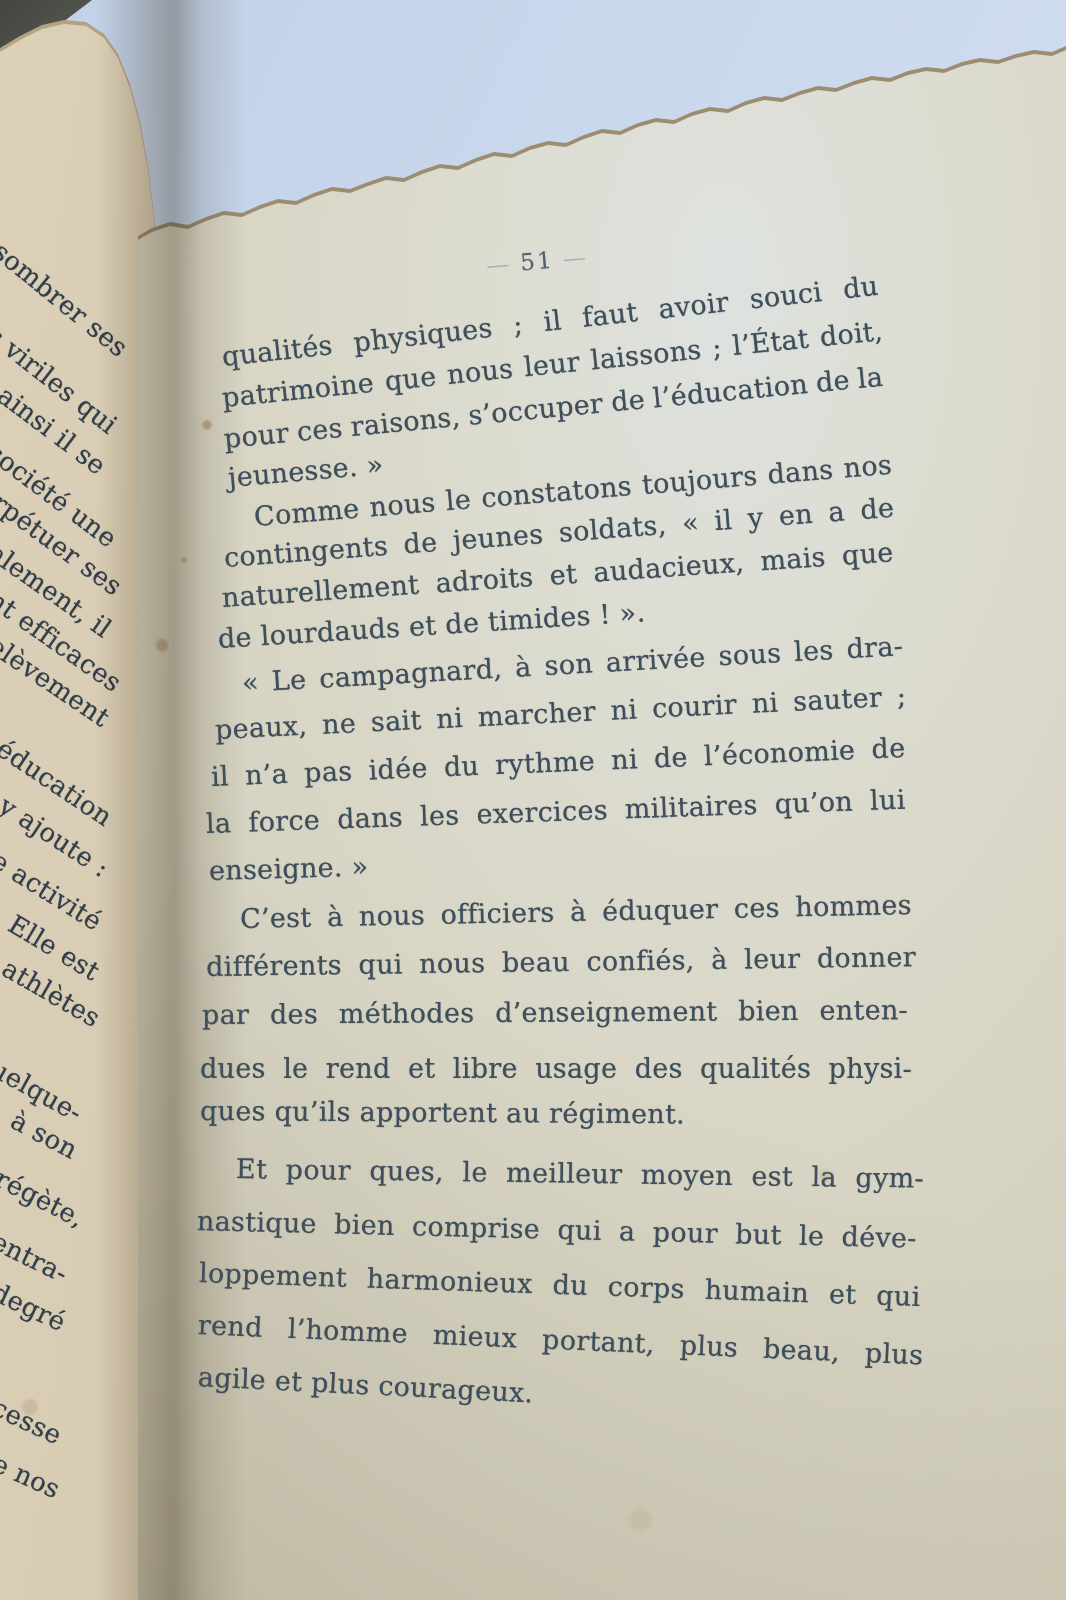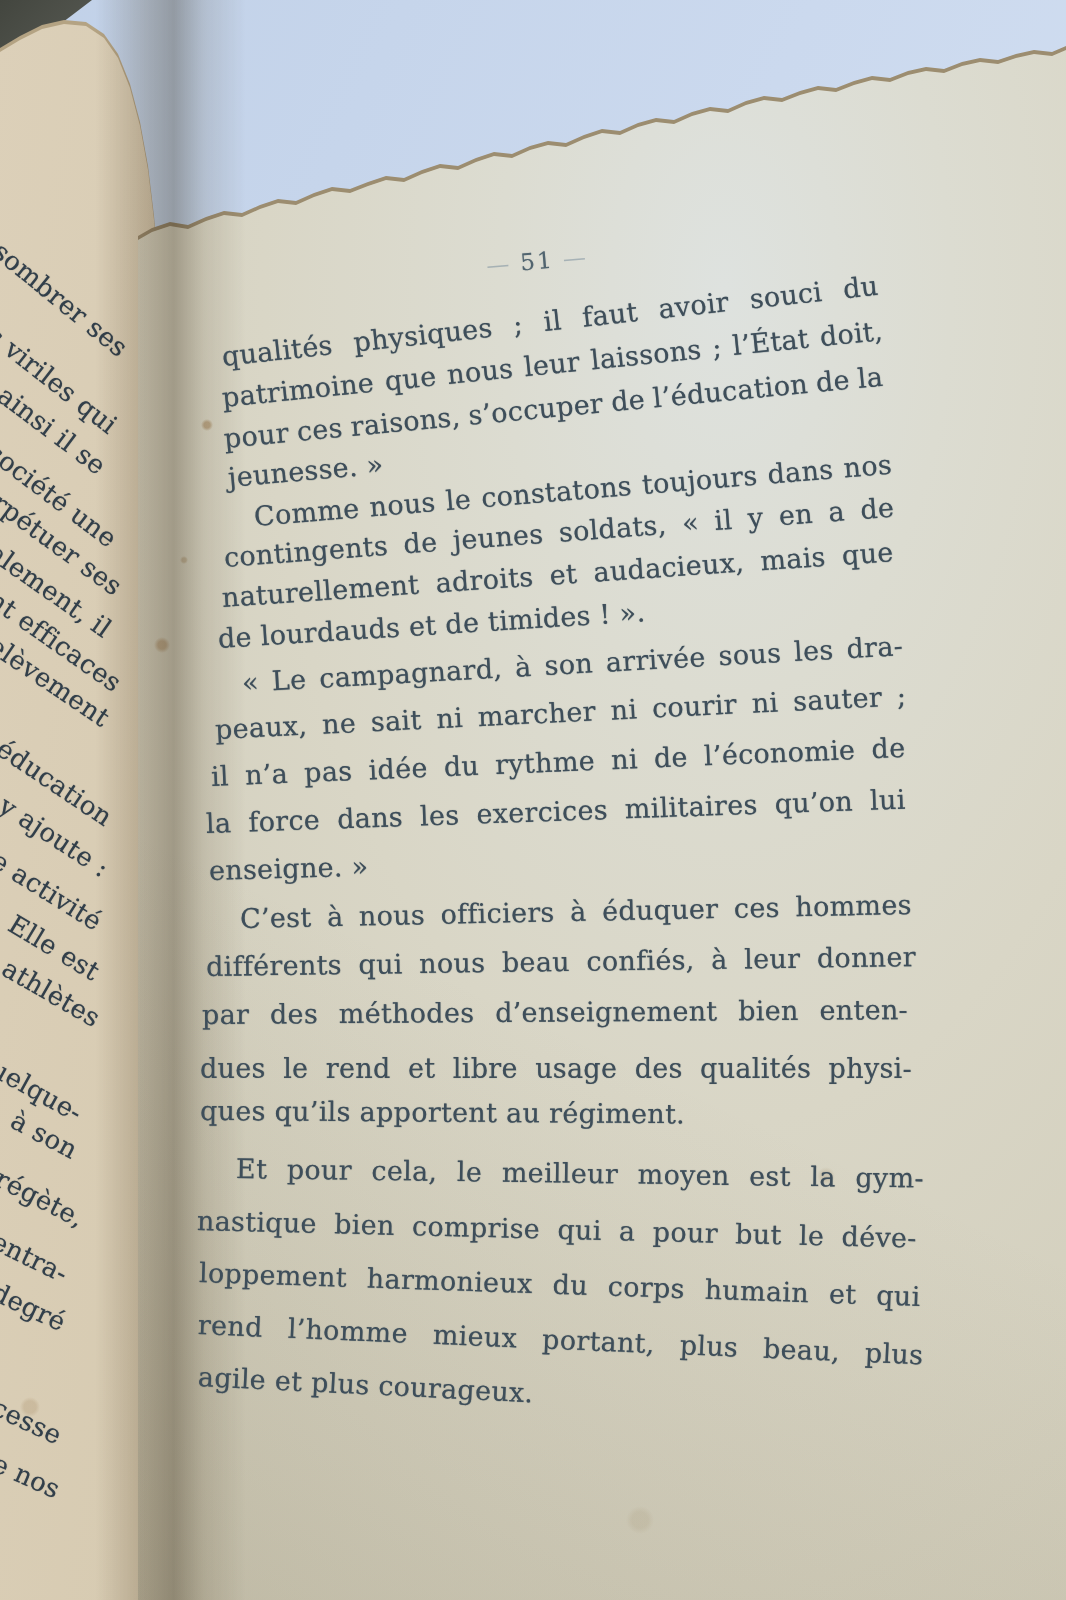--- a/index.html
+++ b/index.html
@@ -248,21 +248,21 @@
       <span>libre</span>
       <span>usage</span>
       <span>des</span>
       <span>qualités</span>
       <span>physi-</span>
     </div>
     <div class="bline" style="left: 200px; top: 1094px; transform: rotate(0.4deg);">ques qu’ils apportent au régiment.</div>
     <div class="bline just" style="left: 236px; top: 1152px; transform: rotate(0.8deg); width: 688px;">
       <span>Et</span>
       <span>pour</span>
-      <span>cela,</span>
+      <span>ques,</span>
       <span>le</span>
       <span>meilleur</span>
       <span>moyen</span>
       <span>est</span>
       <span>la</span>
       <span>gym-</span>
     </div>
     <div class="bline just" style="left: 197px; top: 1204px; transform: rotate(1.4deg); width: 720px;">
       <span>nastique</span>
       <span>bien</span>

